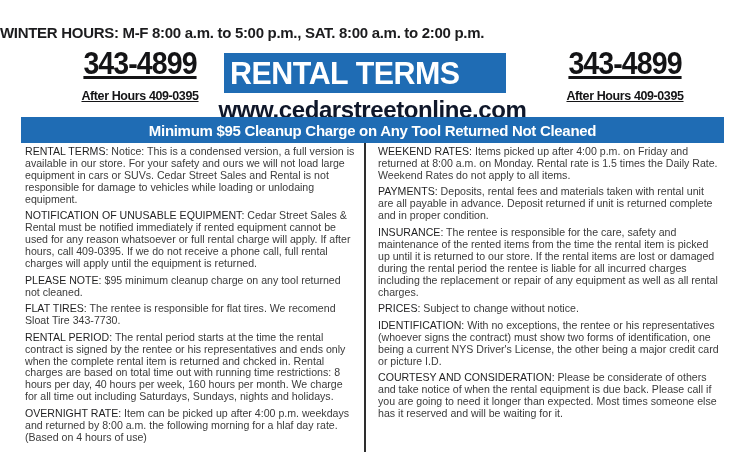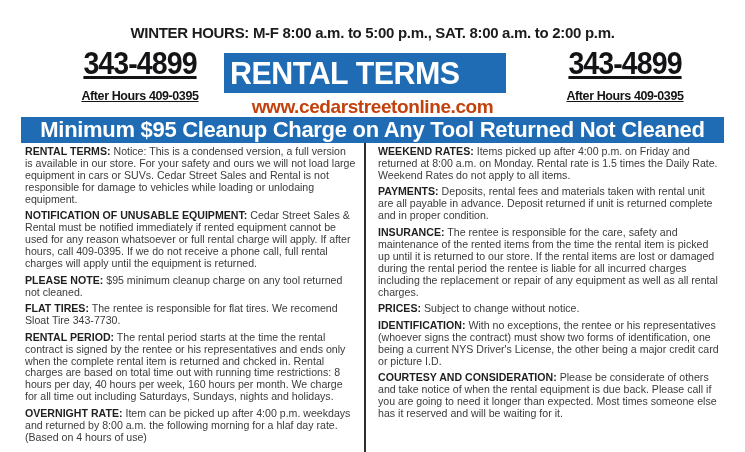--- a/index.html
+++ b/index.html
@@ -8,21 +8,21 @@
     background:#ffffff;
     font-family:"Liberation Sans", sans-serif;
     position:relative;
     overflow:hidden;
     color:#2b2b2b;
   }
   .page{position:absolute;inset:0;}
   
   .winter-hours{
     position:absolute;top:24px;left:0;width:745px;
-    text-align:center;font-weight:700;font-size:15px;color:#1c1c1e;
+    font-weight:700;font-size:15px;color:#1c1c1e;
     letter-spacing:-0.3px;
   }
   .phone-block{
     position:absolute;top:48px;width:170px;text-align:center;color:#141416;text-decoration:underline;
   }
   .phone-block.left{left:55px;}
   .phone-block.right{left:540px;}
   .phone-number{
     font-size:31px;font-weight:700;letter-spacing:-1px;line-height:32px;
     transform:scaleX(0.92);transform-origin:center;
@@ -34,44 +34,44 @@
     position:absolute;left:224px;top:53px;width:282px;height:40px;
     background:#1f6cb4;
     display:flex;align-items:center;justify-content:flex-start;
   }
   .title-box .title-text{
     color:#ffffff;font-size:32px;font-weight:700;letter-spacing:-0.5px;
     transform:scaleX(0.95);white-space:nowrap;
   }
   .website{
     position:absolute;top:96px;left:0;width:745px;text-align:center;
-    font-size:19px;font-weight:700;color:#c2410c;letter-spacing:-0.4px;
+    font-size:24px;font-weight:700;color:#0f172a;letter-spacing:-0.4px;
   }
   .banner{
     position:absolute;top:117px;left:21px;width:703px;height:26px;
     background:#1f6cb4;display:flex;align-items:center;justify-content:center;
   }
   .banner .banner-text{
-    color:#ffffff;font-size:22px;font-weight:700;letter-spacing:-0.3px;
+    color:#ffffff;font-size:15px;font-weight:700;letter-spacing:-0.3px;
     white-space:nowrap;
   }
   
   .columns{
     position:absolute;top:146px;left:25px;width:697px;
     display:flex;
   }
   .col{font-size:10.6px;line-height:1.13;color:#3b3b3b;}
   .col.left{width:331px;}
   .col.right{width:344px;margin-left:22px;}
   .divider{
     position:absolute;left:364px;top:143px;width:1.5px;height:309px;
     background:#2e2e2e;
   }
   p.para{margin:0 0 4.5px 0;}
-  p.para b{color:#1f1f20;font-weight:700;}
+  p.para b{color:#1f1f20;font-weight:400;}
 </style>
 </head>
 <body>
 
 <div class="page">
 
   <div class="winter-hours">WINTER HOURS: M-F 8:00 a.m. to 5:00 p.m., SAT. 8:00 a.m. to 2:00 p.m.</div>
 
   <div class="phone-block left">
     <div class="phone-number">343-4899</div>

